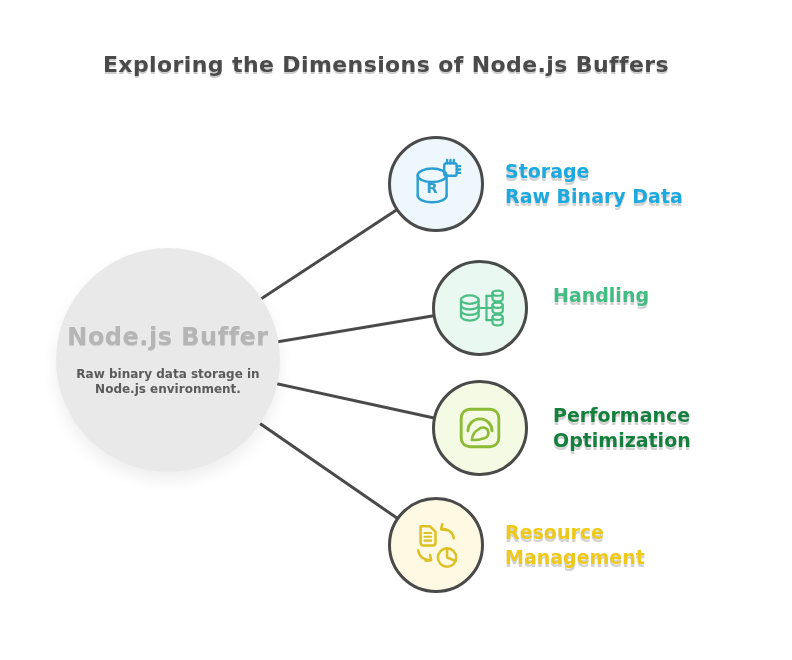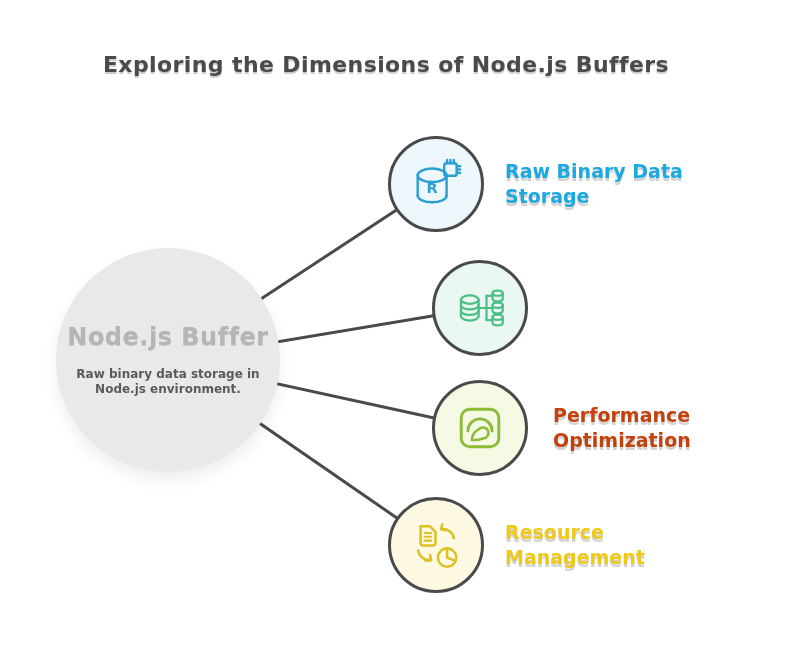--- a/index.html
+++ b/index.html
@@ -36,21 +36,21 @@
   .node2 { left:432px; top:260px; background:#e9f8f0; }
   .node3 { left:432px; top:380px; background:#f5fae5; }
   .node4 { left:388px; top:497px; background:#fdf9e2; }
   .label {
     position:absolute; z-index:3; font-size:19px; font-weight:bold;
     line-height:1.34; text-shadow:0 3px 0 rgba(125,125,125,.35);
     display:flex; flex-direction:column; align-items:flex-start;
   }
   .label1 { left:505px; top:159px; color:#1ca9e0; }
   .label2 { left:553px; top:283px; color:#41bd81; }
-  .label3 { left:553px; top:403px; color:#c2410c; }
+  .label3 { left:553px; top:403px; color:#15803d; }
   .label4 { left:505px; top:520px; color:#eec91a; }
   .icon-svg { display:block; }
 </style>
 </head>
 <body>
 
 <div class="canvas">
 
   <div class="title">Exploring the Dimensions of Node.js Buffers</div>
 
@@ -73,22 +73,22 @@
         <path d="M39.5,6.5 V3 M43,6.5 V3 M46.5,6.5 V3"></path>
         <path d="M49.5,9.5 H53 M49.5,13 H53 M49.5,16.5 H53"></path>
         <ellipse cx="24" cy="19" rx="15" ry="7"></ellipse>
         <path d="M9,19 V40 M39,19 V40"></path>
         <path d="M9,40 A15,7 0 0 0 39,40"></path>
       </g>
       <text x="24" y="37.5" text-anchor="middle" font-size="15" font-weight="bold" fill="#2B9FD3">R</text>
     </svg>
   </div>
   <div class="label label1">
+    <span>Storage</span>
     <span>Raw Binary Data</span>
-    <span>Storage</span>
   </div>
 
   <div class="node node2">
     <svg class="icon-svg" width="52" height="52" viewBox="0 0 56 56">
       <g fill="none" stroke="#4CBE85" stroke-width="2.4" stroke-linecap="round" stroke-linejoin="round" transform="translate(2,3)">
         <ellipse cx="15" cy="16" rx="9.5" ry="4.5"></ellipse>
         <path d="M5.5,16 V34 M24.5,16 V34"></path>
         <path d="M5.5,34 A9.5,4.5 0 0 0 24.5,34"></path>
         <path d="M5.5,22 A9.5,4.5 0 0 0 24.5,22"></path>
         <path d="M5.5,28 A9.5,4.5 0 0 0 24.5,28"></path>
@@ -97,20 +97,21 @@
         <ellipse cx="45" cy="9" rx="5.5" ry="2.8"></ellipse>
         <path d="M39.5,9 V15 M50.5,9 V15 M39.5,15 A5.5,2.8 0 0 0 50.5,15"></path>
         <ellipse cx="45" cy="22" rx="5.5" ry="2.8"></ellipse>
         <path d="M39.5,22 V28 M50.5,22 V28 M39.5,28 A5.5,2.8 0 0 0 50.5,28"></path>
         <ellipse cx="45" cy="35" rx="5.5" ry="2.8"></ellipse>
         <path d="M39.5,35 V41 M50.5,35 V41 M39.5,41 A5.5,2.8 0 0 0 50.5,41"></path>
       </g>
     </svg>
   </div>
   <div class="label label2">
+    <span>Handling</span>
   </div>
 
   <div class="node node3">
     <svg class="icon-svg" width="54" height="54" viewBox="0 0 56 56">
       <g fill="none" stroke="#8CBB35" stroke-width="3" stroke-linecap="round" stroke-linejoin="round">
         <rect x="8.5" y="8.5" width="39" height="39" rx="9"></rect>
         <path d="M15.5,31 A12.5,12.5 0 1 1 40.5,31"></path>
         <path d="M19.5,40.5 C20,35.5 22.5,31.5 26.5,29.5 A5.8,5.8 0 1 1 30.5,39 C27.5,40.5 23.5,40.7 19.5,40.5 Z" stroke-width="2.6"></path>
       </g>
     </svg>

